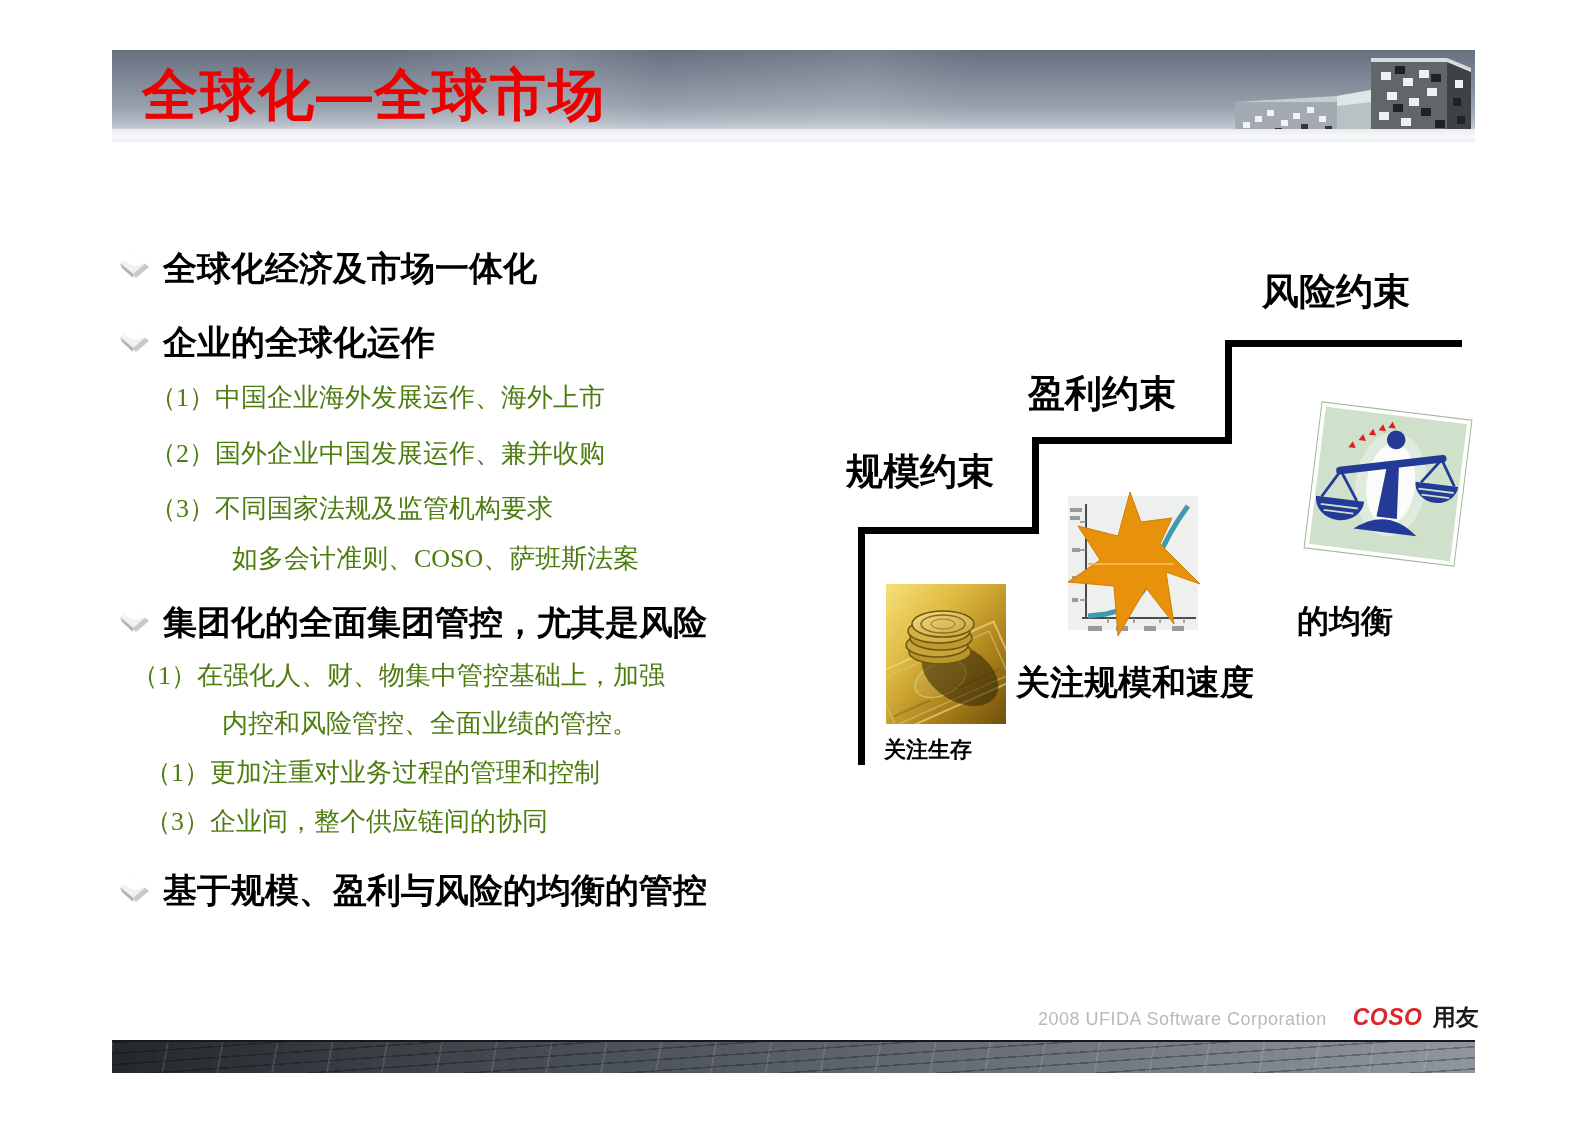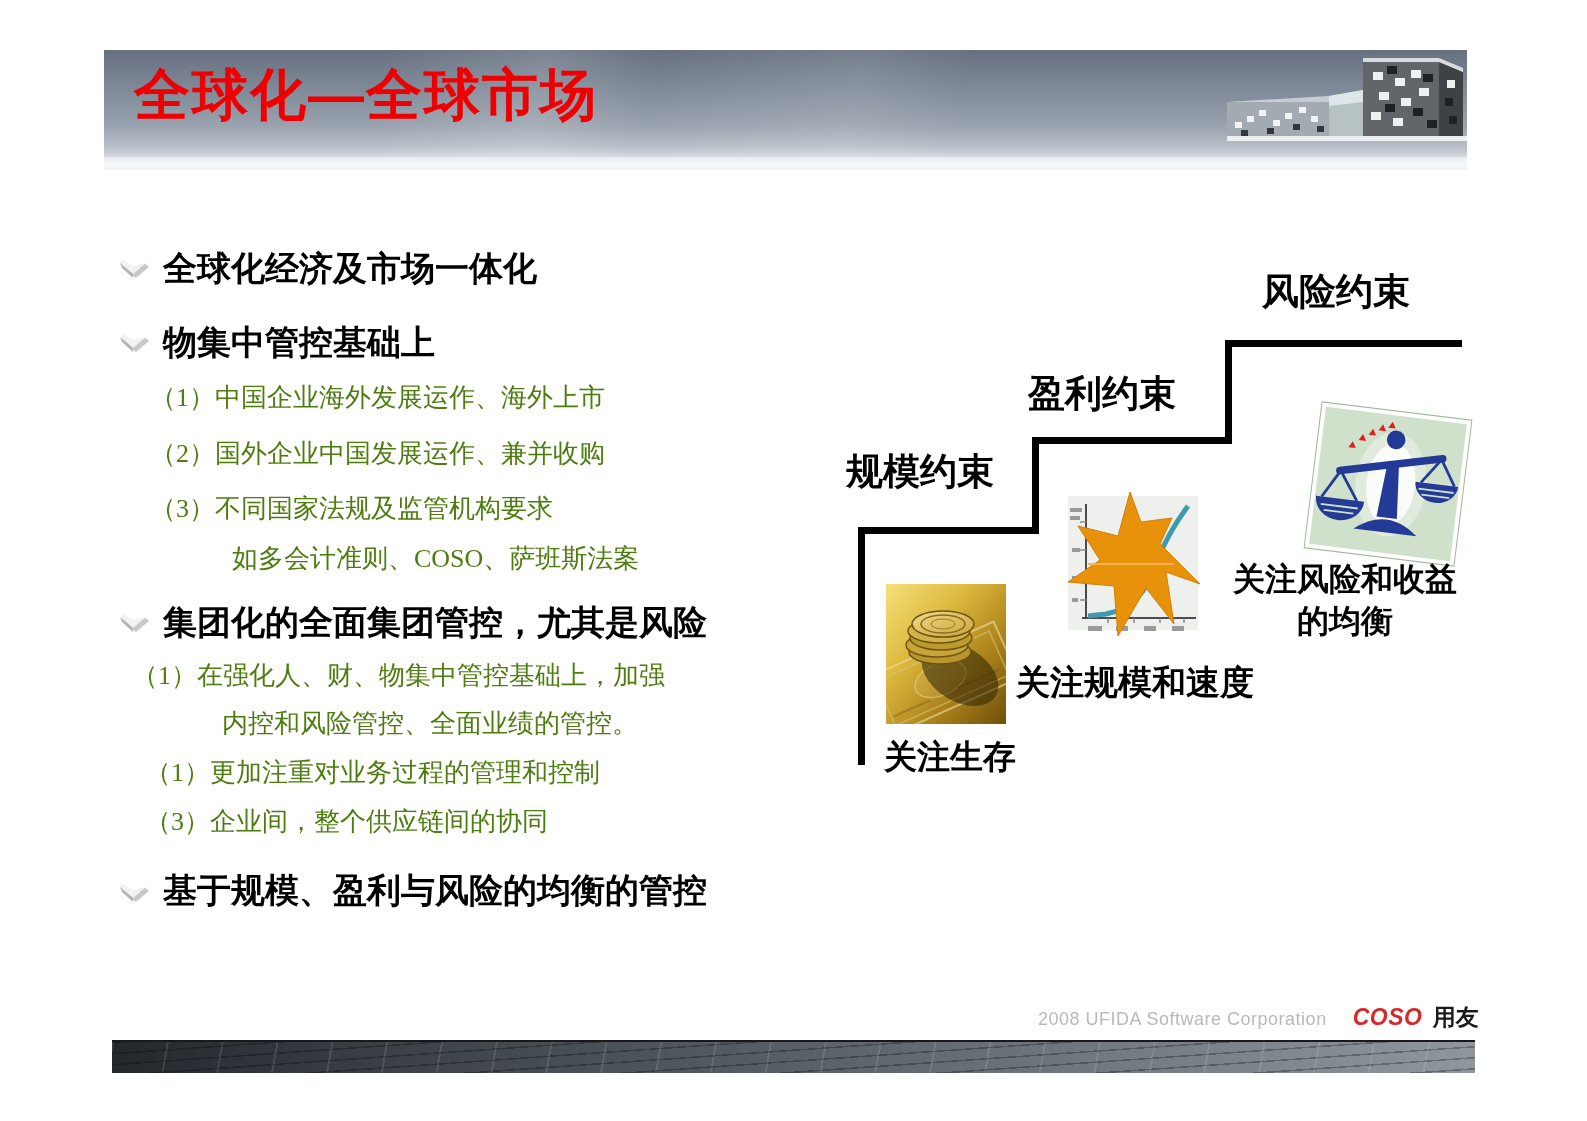--- a/index.html
+++ b/index.html
@@ -1,20 +1,20 @@
 <!DOCTYPE html>
 <html><head>
 <meta charset="utf-8">
 <style>
   html,body{margin:0;padding:0;background:#ffffff;}
   .slide{position:relative;width:1587px;height:1121px;background:#ffffff;overflow:hidden;
          font-family:"Liberation Sans","DejaVu Sans",sans-serif;}
 
   
-  .banner{position:absolute;left:104px;top:50px;width:1363px;height:120px;
+  .banner{position:absolute;left:112px;top:50px;width:1363px;height:92px;
     background:linear-gradient(180deg,#67707f 0%,#7d8795 30%,#98a1ad 62%,#b6bdc7 80%,#d8dce2 90%,#f4f5f7 100%);}
   .banner .streaks{position:absolute;inset:0;
     background:linear-gradient(100deg,rgba(255,255,255,0) 20%,rgba(255,255,255,.14) 32%,rgba(255,255,255,0) 40%,rgba(255,255,255,.10) 55%,rgba(255,255,255,0) 63%);}
   .banner .ledge{position:absolute;left:0;bottom:0;width:100%;height:13px;
     background:linear-gradient(180deg,#e9ebee 0%,#f8f9fa 60%,#eef0f2 100%);}
   .slide-title{position:absolute;left:30px;top:8px;font-size:56px;font-weight:bold;
     color:#ee0000;letter-spacing:2px;white-space:nowrap;}
 
   
   .h1line{position:absolute;font-size:34px;font-weight:bold;color:#000;white-space:nowrap;
@@ -114,21 +114,21 @@
     <polygon points="16,3 29,14 16,17 6,11" fill="#ffffff"></polygon>
   </svg>
   <div class="h1line" style="left:163px;top:246px">全球化经济及市场一体化</div>
 
   <svg class="diamond" style="left:117px;top:323px" viewBox="0 0 34 34">
     <polygon points="19,7 32,18 19,29 6,18" fill="#9a9a9a" opacity=".55"></polygon>
     <polygon points="16,3 29,14 16,25 3,14" fill="#f2f2f2"></polygon>
     <polygon points="3,14 16,25 16,29 5,19" fill="#b4b4b4"></polygon>
     <polygon points="16,3 29,14 16,17 6,11" fill="#ffffff"></polygon>
   </svg>
-  <div class="h1line" style="left:163px;top:320px">物集中管控基础上</div>
+  <div class="h1line" style="left:163px;top:320px">企业的全球化运作</div>
 
   <div class="subline" style="left:150px;top:380px">（1）中国企业海外发展运作、海外上市</div>
   <div class="subline" style="left:150px;top:436px">（2）国外企业中国发展运作、兼并收购</div>
   <div class="subline" style="left:150px;top:491px">（3）不同国家法规及监管机构要求</div>
   <div class="subline" style="left:232px;top:541px">如多会计准则、COSO、萨班斯法案</div>
 
   <svg class="diamond" style="left:117px;top:603px" viewBox="0 0 34 34">
     <polygon points="19,7 32,18 19,29 6,18" fill="#9a9a9a" opacity=".55"></polygon>
     <polygon points="16,3 29,14 16,25 3,14" fill="#f2f2f2"></polygon>
     <polygon points="3,14 16,25 16,29 5,19" fill="#b4b4b4"></polygon>
@@ -184,21 +184,21 @@
     <g stroke="#6e5610" stroke-width="1.5">
       <ellipse cx="54" cy="68" rx="31" ry="12" fill="#b9962e"></ellipse>
       <ellipse cx="51" cy="61" rx="31" ry="12" fill="#c7a538"></ellipse>
       <ellipse cx="55" cy="54" rx="31" ry="12" fill="#bd9a30"></ellipse>
       <ellipse cx="53" cy="47" rx="31" ry="12" fill="#d2b148"></ellipse>
       <ellipse cx="57" cy="40" rx="31" ry="13" fill="url(#coinTop)"></ellipse>
     </g>
     <ellipse cx="57" cy="40" rx="22" ry="9" fill="none" stroke="#8a6a1a" stroke-width="1.5"></ellipse>
     <ellipse cx="57" cy="40" rx="12" ry="5" fill="none" stroke="#9a7a22" stroke-width="1"></ellipse>
   </svg>
-  <div class="caption" style="left:884px;top:735px;font-size:33px">关注生存</div>
+  <div class="caption" style="left:884px;top:735px;font-size:22px">关注生存</div>
 
   <svg class="chart-img" viewBox="0 0 150 155">
     <rect x="12" y="8" width="130" height="134" fill="#eef0ee"></rect>
     <line x1="30" y1="16" x2="30" y2="130" stroke="#4a4a4a" stroke-width="2"></line>
     <line x1="26" y1="130" x2="140" y2="130" stroke="#4a4a4a" stroke-width="2"></line>
     <g stroke="#8a8a8a" stroke-width="1.5">
       <line x1="24" y1="34" x2="30" y2="34"></line>
         <line x1="24" y1="62" x2="30" y2="62"></line>
       <line x1="24" y1="90" x2="30" y2="90"></line>
         <line x1="24" y1="112" x2="30" y2="112"></line>
@@ -252,21 +252,20 @@
         <g fill="#e02020">
           <polygon points="28,40 32,33 36,40"></polygon>
           <polygon points="38,31 42,24 46,31"></polygon>
           <polygon points="48,24 52,17 56,24"></polygon>
           <polygon points="58,18 62,11 66,18"></polygon>
           <polygon points="68,14 72,7 76,14"></polygon>
         </g>
       </svg>
     </div>
   </div>
-  <div class="caption" style="left:1225px;top:558px;width:240px;text-align:center;font-size:32px">关注风险和收益</div>
   <div class="caption" style="left:1225px;top:600px;width:240px;text-align:center;font-size:32px">的均衡</div>
 
   <div class="footer-row">
     <span class="copyright">2008 UFIDA Software Corporation</span>
     <span class="brand">
       <span class="en">COSO</span>
       <span class="cn">用友</span>
     </span>
   </div>
   <div class="pavement"></div>

